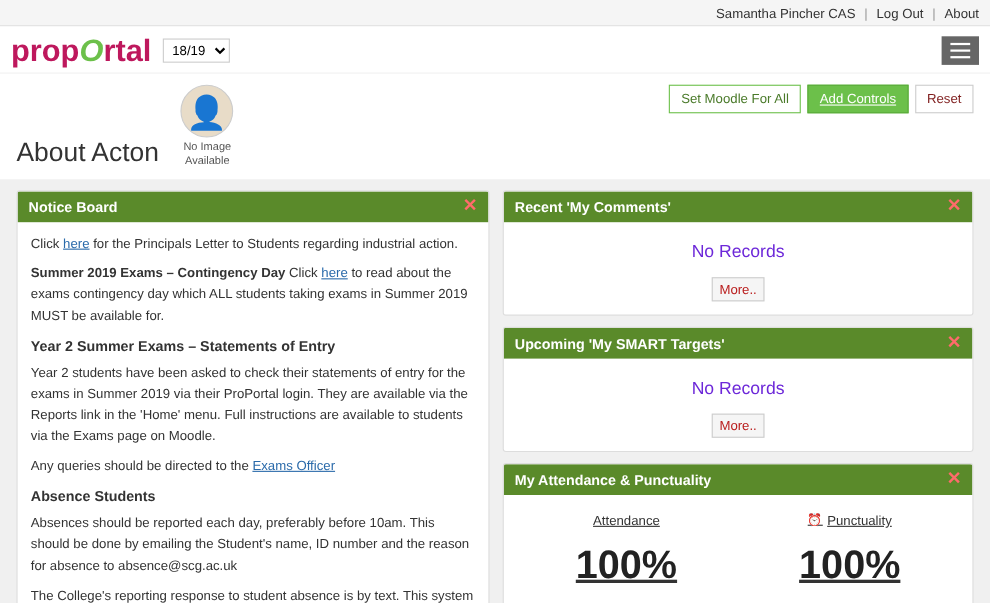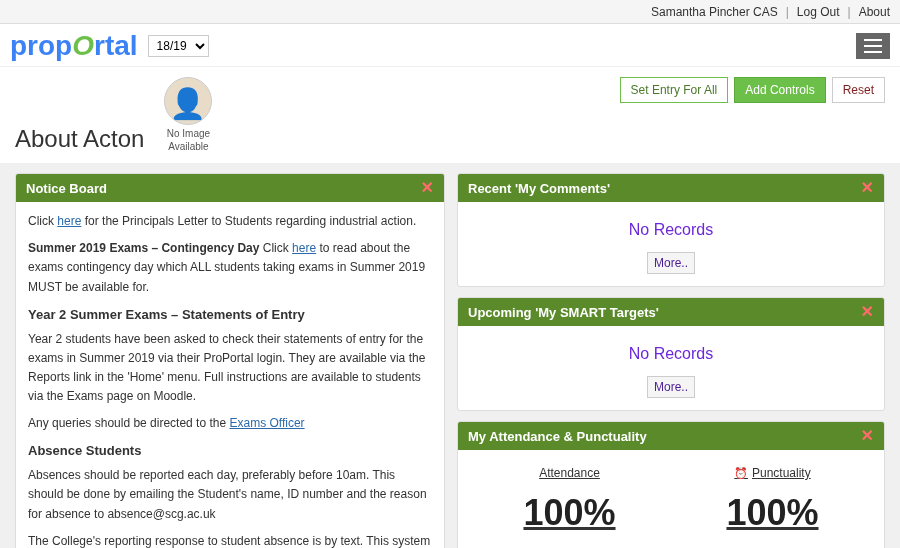--- a/index.html
+++ b/index.html
@@ -29,21 +29,21 @@
       background: #fff;
       padding: 6px 10px 4px 10px;
       display: flex;
       align-items: center;
       justify-content: space-between;
       border-bottom: 1px solid #eee;
     }
     .header-left { display: flex; align-items: center; gap: 10px; }
     .logo { display: flex; align-items: center; }
     .logo-text { font-size: 28px; font-weight: bold; }
-    .logo-pro { color: #3b82f6; }
+    .logo-pro { color: #be185d; }
     .logo-o { color: #6cc04a; }
     .year-select {
       border: 1px solid #ccc;
       padding: 2px 4px;
       font-size: 12px;
       background: #fff;
       cursor: pointer;
     }
     .hamburger-btn {
       background: #666;
@@ -90,21 +90,21 @@
     }
     .avatar-figure {
       font-size: 30px;
       color: #8a6a3a;
       margin-top: 4px;
     }
     .avatar-label { font-size: 10px; color: #555; line-height: 1.3; }
 
     .header-buttons { display: flex; gap: 6px; align-items: center; }
     .btn-layout { background: #fff; border: 1px solid #6cc04a; color: #4a7a2a; padding: 5px 10px; font-size: 12px; cursor: pointer; }
-    .btn-add { background: #6cc04a; border: 1px solid #5aaa3a; color: #fff; padding: 5px 10px; font-size: 12px; cursor: pointer; }
+    .btn-add { background: #6cc04a; border: 1px solid #5aaa3a; color: #fff; padding: 5px 10px; font-size: 12px; cursor: pointer; text-decoration: underline; }
     .btn-reset { background: #fff; border: 1px solid #ccc; color: #7f1d1d; padding: 5px 10px; font-size: 12px; cursor: pointer; }
 
     
     .main-content {
       padding: 10px 15px;
       display: flex;
       gap: 12px;
       background: #f0f0f0;
       min-height: 400px;
     }
@@ -150,21 +150,21 @@
     
     .small-panel { }
     .small-panel .panel-body { text-align: center; padding: 16px 10px 12px 10px; }
     .no-records { color: #6d28d9; font-size: 16px; margin-bottom: 10px; }
     .more-btn {
       border: 1px solid #ccc;
       background: #f5f5f5;
       padding: 3px 6px;
       font-size: 12px;
       cursor: pointer;
-      color: #4c1d95;
+      color: #b91c1c;
     }
 
     
     .attendance-panel .panel-body {
       display: flex;
       justify-content: space-around;
       align-items: flex-start;
       padding: 14px 10px 10px 10px;
       flex-direction: column;
     }
@@ -218,21 +218,21 @@
       <div class="avatar-circle">
         <span class="avatar-figure">👤</span>
       </div>
       <div class="avatar-label">
         <span>No Image</span><br>
         <span>Available</span>
       </div>
     </div>
   </div>
   <div class="header-buttons">
-    <button class="btn-layout">Set Entry For All</button>
+    <button class="btn-layout">Set Moodle For All</button>
     <button class="btn-add">Add Controls</button>
     <button class="btn-reset">Reset</button>
   </div>
 </div>
 
 <div class="main-content">
 
   <div class="left-col">
     <div class="panel notice-board">
       <div class="panel-header">

